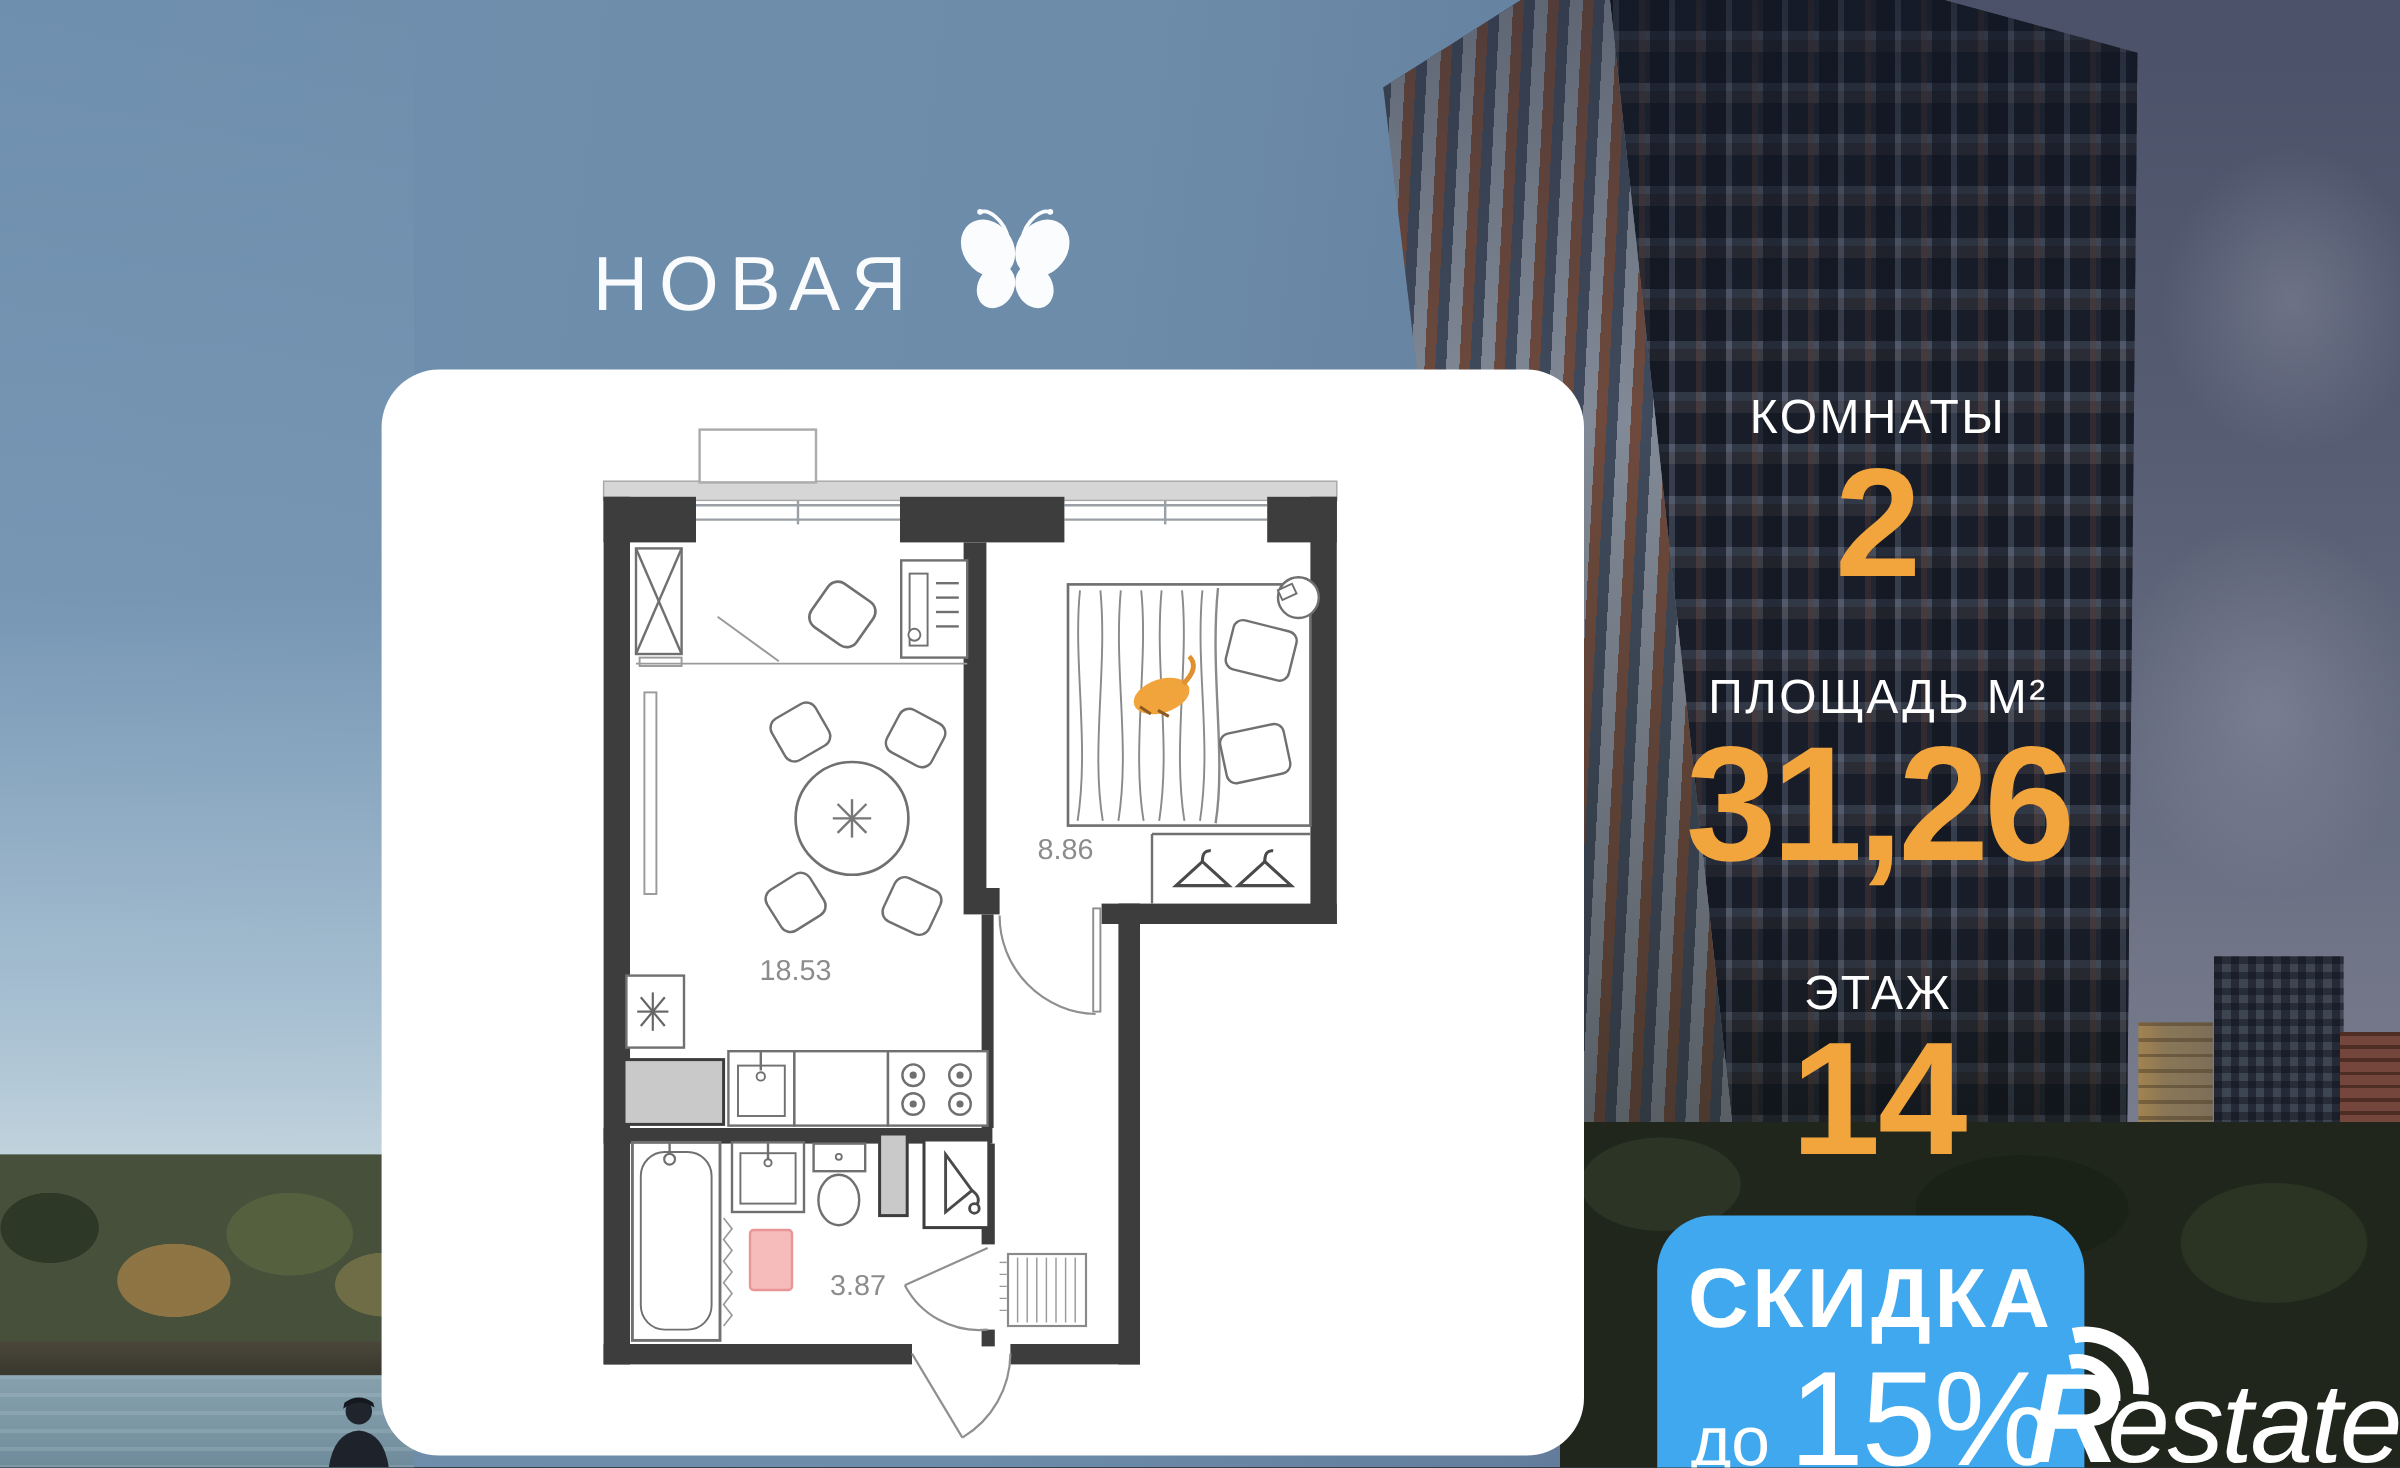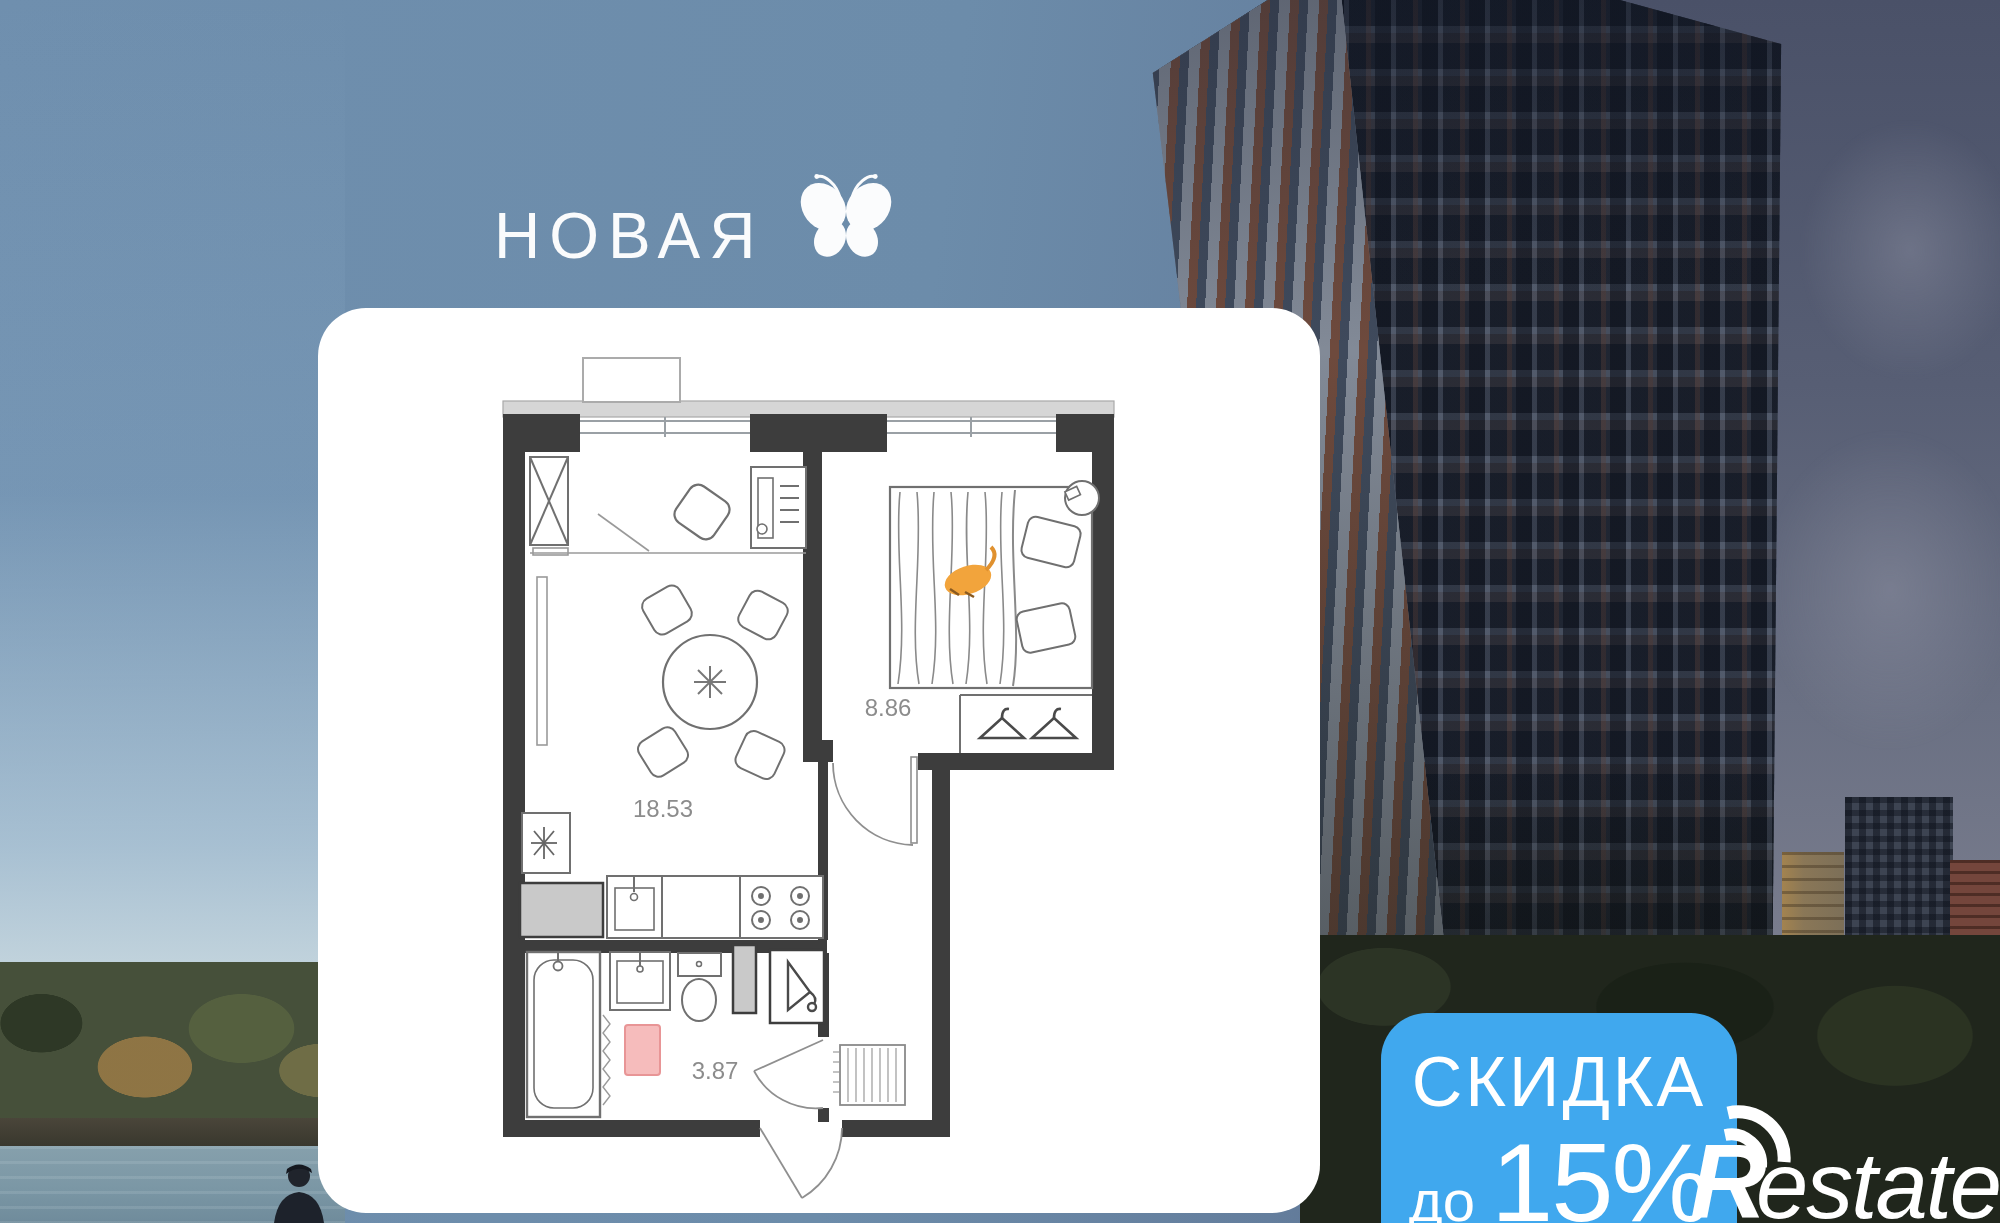--- a/index.html
+++ b/index.html
@@ -73,21 +73,21 @@
   .stats{left:1390px;top:325px;width:350px;text-align:center;color:#ffffff;}
   .stat-label{font-size:40px;font-weight:500;letter-spacing:2px;line-height:1.15;}
   .stat-value{font-size:129px;font-weight:700;line-height:.95;color:#F2A53C;margin-top:4px;}
   .stat-value.area{font-size:136px;letter-spacing:-4px;margin-top:2px;}
   .stat-value.floor{font-size:134px;letter-spacing:-2px;margin-top:2px;}
   .gap1{margin-top:60px;} .gap2{margin-top:70px;}
 
   
   .discount{left:1381px;top:1013px;width:356px;height:260px;background:#40A8EE;border-radius:46px;
             color:#fff;display:flex;flex-direction:column;align-items:center;}
-  .discount-title{margin-top:34px;font-size:70px;font-weight:400;letter-spacing:3px;line-height:1;}
+  .discount-title{margin-top:34px;font-size:70px;font-weight:700;letter-spacing:3px;line-height:1;}
   .discount-row{display:flex;align-items:baseline;gap:16px;margin-top:10px;}
   .discount-prefix{font-size:58px;font-weight:500;}
   .discount-value{font-size:112px;font-weight:500;letter-spacing:-2px;line-height:1;}
 
   
   .restate{left:1632px;top:1082px;}
 </style>
 </head>
 <body>
 
@@ -332,20 +332,28 @@
         <line x1="760" y1="1128" x2="802" y2="1198"></line>
         <path d="M842,1128 A82,82 0 0 1 802,1198"></path>
       </g>
 
       <text class="plan-label" x="663" y="817" text-anchor="middle">18.53</text>
       <text class="plan-label" x="888" y="716" text-anchor="middle">8.86</text>
       <text class="plan-label" x="715" y="1079" text-anchor="middle">3.87</text>
     </svg>
   </div>
 
+  <div class="abs stats">
+    <div class="stat-label">КОМНАТЫ</div>
+    <div class="stat-value">2</div>
+    <div class="stat-label gap1">ПЛОЩАДЬ М²</div>
+    <div class="stat-value area">31,26</div>
+    <div class="stat-label gap2">ЭТАЖ</div>
+    <div class="stat-value floor">14</div>
+  </div>
 
   <div class="abs discount">
     <div class="discount-title">СКИДКА</div>
     <div class="discount-row">
       <span class="discount-prefix">до</span>
       <span class="discount-value">15%</span>
     </div>
   </div>
 
   <svg class="abs restate" width="390" height="150" viewBox="0 0 390 150">

